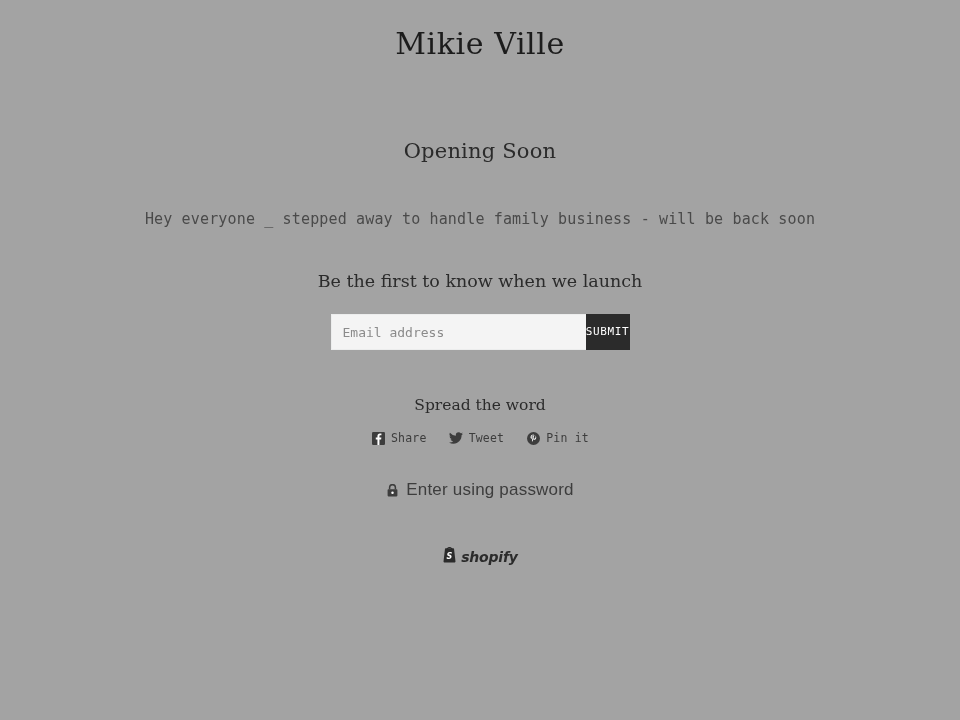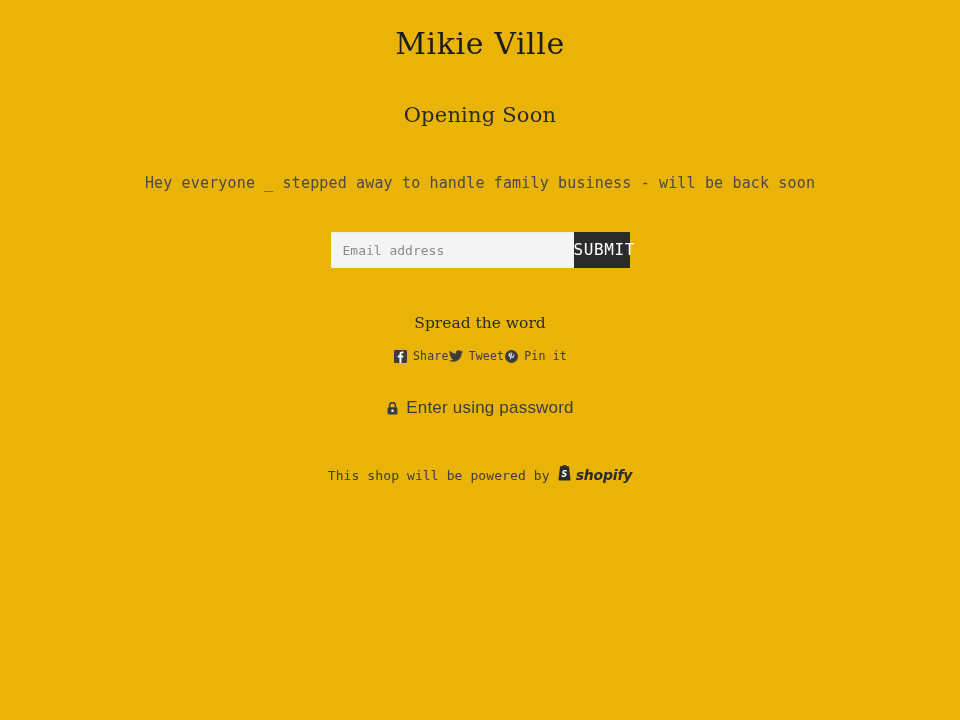--- a/index.html
+++ b/index.html
@@ -15,41 +15,41 @@
   body {
     font-family: "DejaVu Sans Mono", monospace;
     color: #3a3a3a;
     -webkit-font-smoothing: antialiased;
   }
 
   .page {
     width: 960px;
     height: 720px;
     position: relative;
-    background: #eab308;
+    background: #a3a3a3;
     text-align: center;
   }
 
   
   .site-header {
     padding-top: 22px;
   }
   .site-title {
     font-family: "DejaVu Serif", "Liberation Serif", serif;
     font-size: 30px;
     font-weight: 400;
     letter-spacing: 0.6px;
     color: #1c1c1c;
     margin: 0;
     line-height: 44px;
   }
 
   
   .main {
-    margin-top: 34px;
+    margin-top: 70px;
   }
   .opening-heading {
     font-family: "DejaVu Serif", "Liberation Serif", serif;
     font-size: 21px;
     font-weight: 400;
     color: #2b2b2b;
     margin: 0;
     line-height: 30px;
     letter-spacing: 0.2px;
   }
@@ -106,27 +106,27 @@
     outline: none;
     line-height: 34px;
     text-align: left;
   }
   .email-input::placeholder {
     color: #8b8b8b;
     opacity: 1;
   }
   .submit-button {
     flex: 0 0 auto;
-    width: 56px;
+    width: 44px;
     height: 36px;
     background: #2b2b2b;
     color: #ffffff;
     border: none;
     font-family: "DejaVu Sans Mono", monospace;
-    font-size: 16px;
+    font-size: 11px;
     letter-spacing: 0.6px;
     cursor: pointer;
     padding: 0;
     line-height: 36px;
   }
 
   
   .social {
     margin-top: 44px;
   }
@@ -136,20 +136,21 @@
     font-weight: 400;
     color: #2b2b2b;
     margin: 0;
     line-height: 22px;
   }
   .social-links {
     margin-top: 15px;
     display: flex;
     justify-content: center;
     align-items: center;
+    gap: 22px;
   }
   .social-link {
     display: inline-flex;
     align-items: center;
     gap: 6px;
     text-decoration: none;
     color: #3d3d3d;
     font-family: "DejaVu Sans Mono", monospace;
     font-size: 11.5px;
     letter-spacing: 0.2px;
@@ -225,20 +226,21 @@
     <h1 class="site-title">Mikie Ville</h1>
   </header>
 
   <main class="main">
 
     <h2 class="opening-heading">Opening Soon</h2>
 
     <p class="shop-message">Hey everyone _ stepped away to handle family business - will be back soon</p>
 
     <section class="newsletter">
+      <h3 class="newsletter-heading">Be the first to know when we launch</h3>
 
 
       <form class="newsletter-form">
         <input class="email-input" type="email" placeholder="Email address" style="">
         <button class="submit-button" type="submit">SUBMIT</button>
       </form>
     </section>
 
     <section class="social">
       <h3 class="social-heading">Spread the word</h3>
@@ -287,21 +289,20 @@
           </svg>
         </span>
         <span>Enter using password</span>
       </a>
     </div>
 
   </main>
 
   <footer class="site-footer">
     <div class="powered">
-      <span>This shop will be powered by</span>
       <a class="shopify-logo" href="#">
         <span class="glyph">
           <svg width="15" height="17" viewBox="0 0 15 17" aria-hidden="true">
             <path d="M3.6 1.2h7.8c.3 0 .55.22.6.52l1.5 12.9c.05.42-.25.78-.66.78H2.16c-.41 0-.71-.36-.66-.78L3 1.72c.05-.3.3-.52.6-.52z" fill="#2b2b2b"></path>
             <path d="M5 4.1V3a2.5 2.5 0 0 1 5 0v1.1" fill="none" stroke="#2b2b2b" stroke-width="1.1"></path>
             <text x="7.5" y="12.4" text-anchor="middle" font-family="DejaVu Sans, sans-serif" font-size="8" font-weight="bold" font-style="italic" fill="#ffffff">S</text>
           </svg>
         </span>
         <span class="shopify-wordmark">shopify</span>
       </a>

